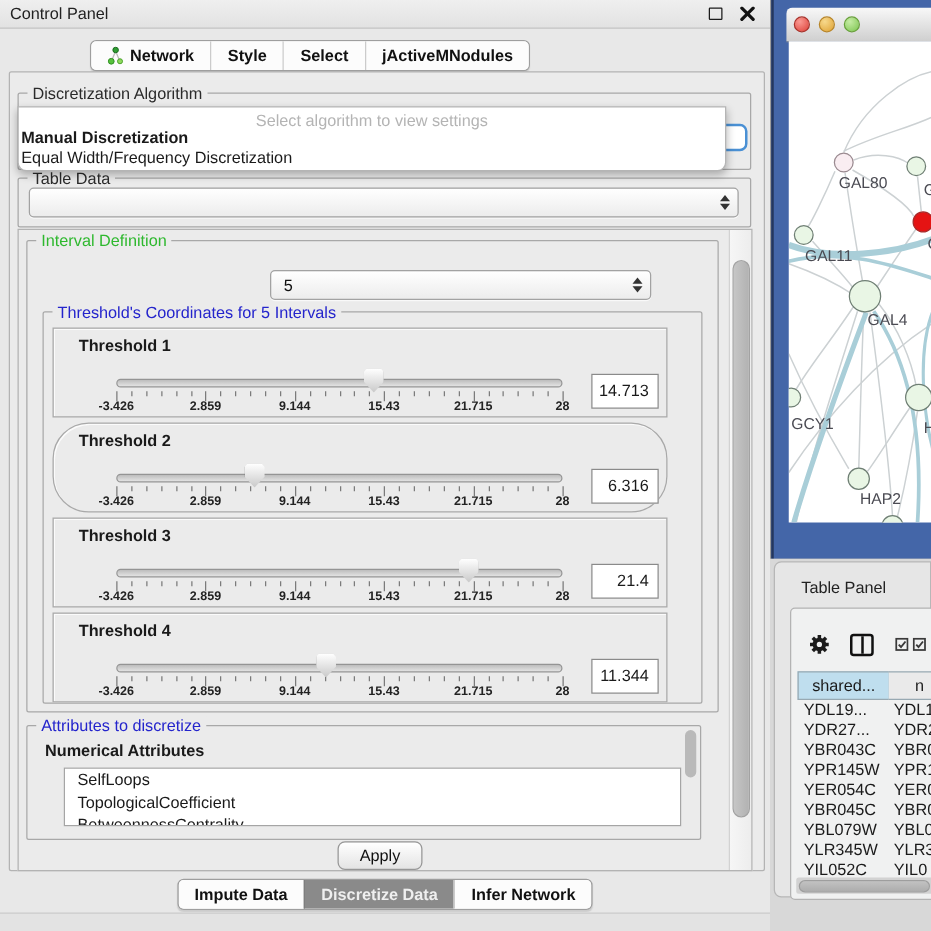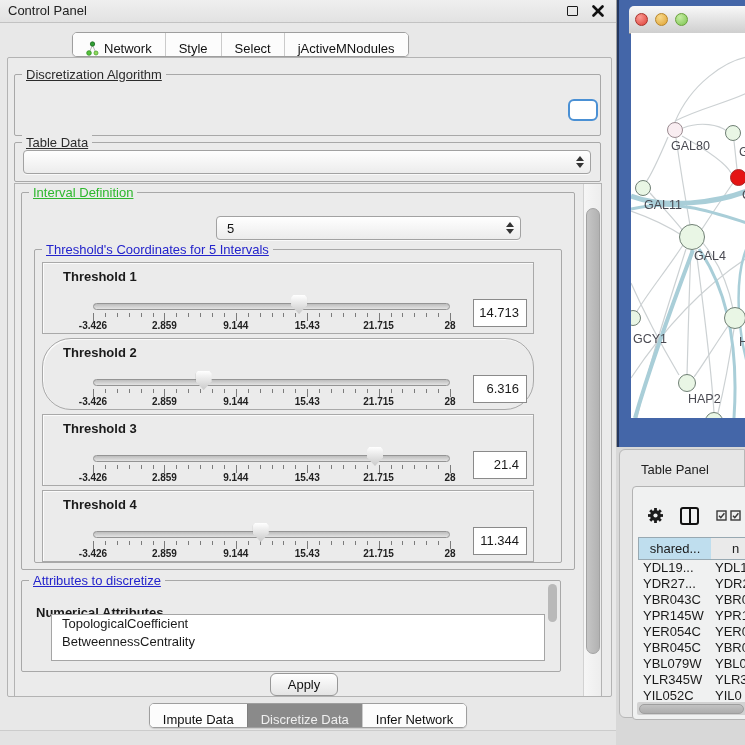--- a/index.html
+++ b/index.html
@@ -9,31 +9,31 @@
 
   
   #control-panel{position:absolute;left:0;top:0;width:616px;height:745px;background:#e8e8e8;border-right:1px solid #9c9c9c;}
   #cp-titlebar{position:absolute;left:0;top:0;width:100%;height:22px;background:linear-gradient(#efefef,#e2e2e2);border-bottom:1px solid #c2c2c2;}
   #cp-title{position:absolute;left:8px;top:3px;font-size:13px;color:#222;}
   #float-btn{position:absolute;right:38px;top:6px;width:9px;height:8px;border:1.6px solid #1b1b1b;border-radius:1px;}
   #close-btn{position:absolute;right:12px;top:5px;width:12px;height:12px;}
 
   
   .tabgroup{display:flex;border:1px solid #9e9e9e;border-radius:5px;overflow:hidden;background:#fcfcfc;box-shadow:0 1px 1px rgba(0,0,0,.12);height:23px;}
-  .tab{display:flex;align-items:flex-end;gap:5px;padding:0 13px;font-size:13px;font-weight:normal;color:#111;background:#fcfcfc;cursor:default;white-space:nowrap;}
+  .tab{display:flex;align-items:center;gap:5px;padding:0 13px;font-size:13px;font-weight:bold;color:#111;background:#fcfcfc;cursor:default;white-space:nowrap;}
   .tab + .tab{border-left:1px solid #cbcbcb;}
   .tab.sel{background:#8a8a8a;color:#efefef;border-left:1px solid #7e7e7e;}
   #top-tabs{position:absolute;left:72px;top:32px;}
   #bottom-tabs-row{position:absolute;left:0;top:703px;width:616px;display:flex;justify-content:center;}
   #cp-bottomstrip{position:absolute;left:0;top:730px;width:616px;height:15px;background:#e3e3e3;border-top:1px solid #cccccc;}
 
   
   #main-panel{position:absolute;left:7px;top:57px;width:605px;height:640px;background:#ebebeb;border:1px solid #b3b3b3;border-radius:2px;box-sizing:border-box;}
   .group{position:absolute;border:1px solid #a8a8a8;border-radius:2px;box-sizing:border-box;}
-  .gtitle{position:absolute;top:-8px;left:7px;background:#ebebeb;padding:0 4px;font-size:13px;text-decoration:underline;}
+  .gtitle{position:absolute;top:-8px;left:7px;background:#ebebeb;padding:0 4px;font-size:13px;}
   .gtitle.dark{color:#2b2b2b;}
   .gtitle.green{color:#2eb82e;}
   .gtitle.blue{color:#2424cc;}
 
   #disc-group{left:6px;top:16px;width:587px;height:62px;}
   #tabledata-group{left:6px;top:84px;width:587px;height:40px;}
 
   .combo{position:absolute;background:linear-gradient(#ffffff,#ececec);border:1px solid #a2a2a2;border-radius:4px;box-sizing:border-box;box-shadow:0 1px 0 rgba(255,255,255,.7);}
   .combo .val{position:absolute;left:10px;top:50%;transform:translateY(-50%);font-size:13px;color:#111;white-space:nowrap;}
   .spin{position:absolute;right:5px;top:50%;transform:translateY(-50%);width:9px;height:12px;}
@@ -65,21 +65,21 @@
   .tlabel{position:absolute;left:20px;top:6px;font-weight:bold;font-size:13px;}
   .track{position:absolute;left:50px;top:40px;width:357px;height:7px;border:1px solid #949494;border-radius:4px;background:linear-gradient(#bdbdbd,#e3e3e3);box-sizing:border-box;}
   .thumb{position:absolute;top:32px;width:16px;height:19px;background:linear-gradient(#ffffff,#c9c9c9);clip-path:polygon(14% 0,86% 0,100% 14%,100% 55%,50% 100%,0 55%,0 14%);filter:drop-shadow(0 0 1px #6f6f6f);}
   .ticks i{position:absolute;top:50px;width:1px;background:#7b7b7b;}
   .ticks i.mn{height:4px;}
   .ticks i.mj{height:8px;}
   .ticklab{position:absolute;top:57px;transform:translateX(-50%);font-size:10px;font-weight:bold;color:#222;}
   .vfield{position:absolute;left:430px;top:36px;width:54px;height:28px;background:#fff;border:1px solid #8a8a8a;box-sizing:border-box;text-align:right;line-height:26px;padding-right:7px;font-size:13px;}
 
   #attr-group{left:6px;top:396px;width:540px;height:92px;}
-  #attr-label{position:absolute;left:14px;top:24px;font-weight:bold;}
+  #attr-label{position:absolute;left:14px;top:12px;font-weight:bold;}
   #attr-list{position:absolute;left:29px;top:33px;width:494px;height:47px;background:#ffffff;border:1px solid #a5a5a5;box-sizing:border-box;overflow:hidden;}
   .aitem{height:18px;line-height:18px;padding-left:10px;font-size:13px;white-space:nowrap;}
   #attr-scroll{position:absolute;right:3px;top:3px;width:9px;height:38px;background:#b9b9b9;border-radius:5px;}
 
   #apply-btn{position:absolute;left:255px;top:489px;width:68px;height:23px;background:linear-gradient(#ffffff,#e4e4e4);border:1px solid #979797;border-radius:6px;font-size:13px;font-family:inherit;color:#111;}
 
   
   #net-area{position:absolute;left:617px;top:0;width:128px;height:447px;background:#4466a8;border-left:2px solid #24375e;box-sizing:border-box;}
   #net-titlebar{position:absolute;left:10px;top:6px;width:118px;height:27px;background:linear-gradient(#f8f8f8,#cfcfcf);border-bottom:1px solid #8f8f8f;border-radius:5px 0 0 0;}
   .light{position:absolute;top:7px;width:13px;height:13px;border-radius:50%;box-sizing:border-box;}
@@ -160,20 +160,25 @@
       <div id="tabledata-group" class="group">
         <span class="gtitle dark">Table Data</span>
       </div>
       <div id="tabledata-combo" class="combo">
         <span class="spin">
             <i class="up"></i>
             <i class="dn"></i>
           </span>
       </div>
 
+      <div id="algo-popup">
+        <div class="hint">Select algorithm to view settings</div>
+        <div class="opt b">Manual Discretization</div>
+        <div class="opt n">Equal Width/Frequency Discretization</div>
+      </div>
 
       <div id="scrollpane">
 
         <div id="interval-group" class="group">
           <span class="gtitle green">Interval Definition</span>
           <div id="noi-combo" class="combo">
             <span class="val">5</span>
             <span class="spin">
                 <i class="up"></i>
                 <i class="dn"></i>
@@ -363,20 +368,21 @@
                   <div class="vfield">11.344</div>
                 </div>
               </div>
           </div>
         </div>
 
         <div id="attr-group" class="group">
           <span class="gtitle blue">Attributes to discretize</span>
           <div id="attr-label">Numerical Attributes</div>
           <div id="attr-list">
+              <div class="aitem">SelfLoops</div>
               <div class="aitem">TopologicalCoefficient</div>
               <div class="aitem">BetweennessCentrality</div>
             </div>
           <div id="attr-scroll"></div>
         </div>
 
         <button id="apply-btn">Apply</button>
 
         <div id="vscroll">
             <div class="thumbbar"></div>

